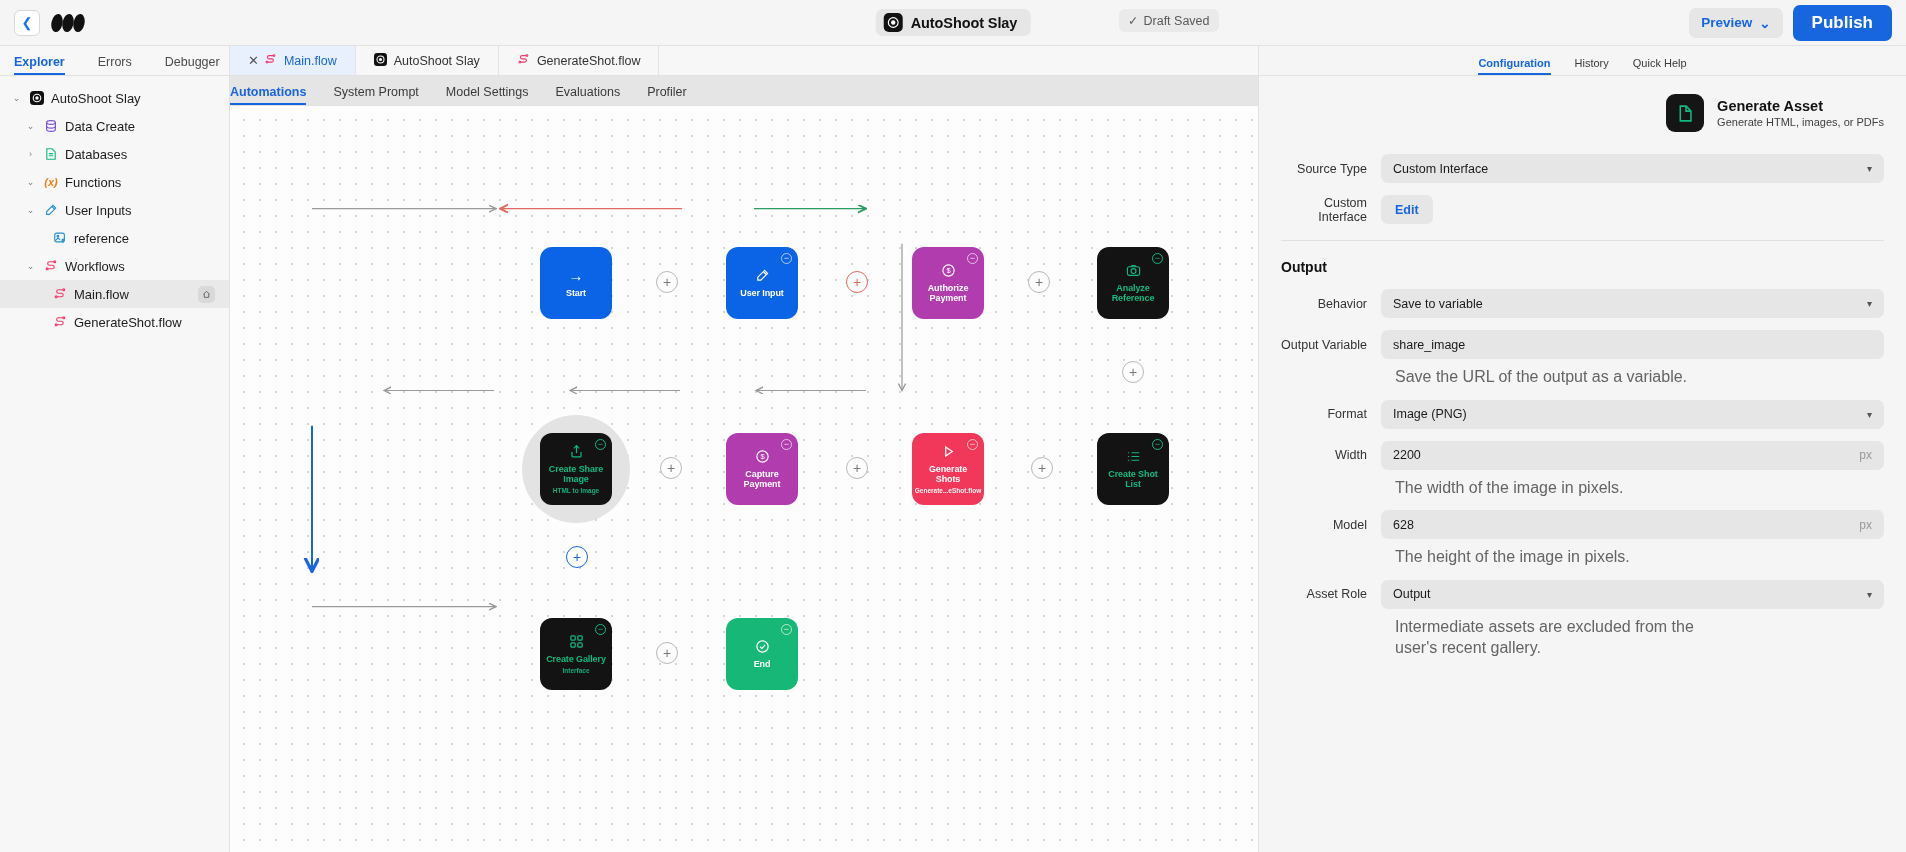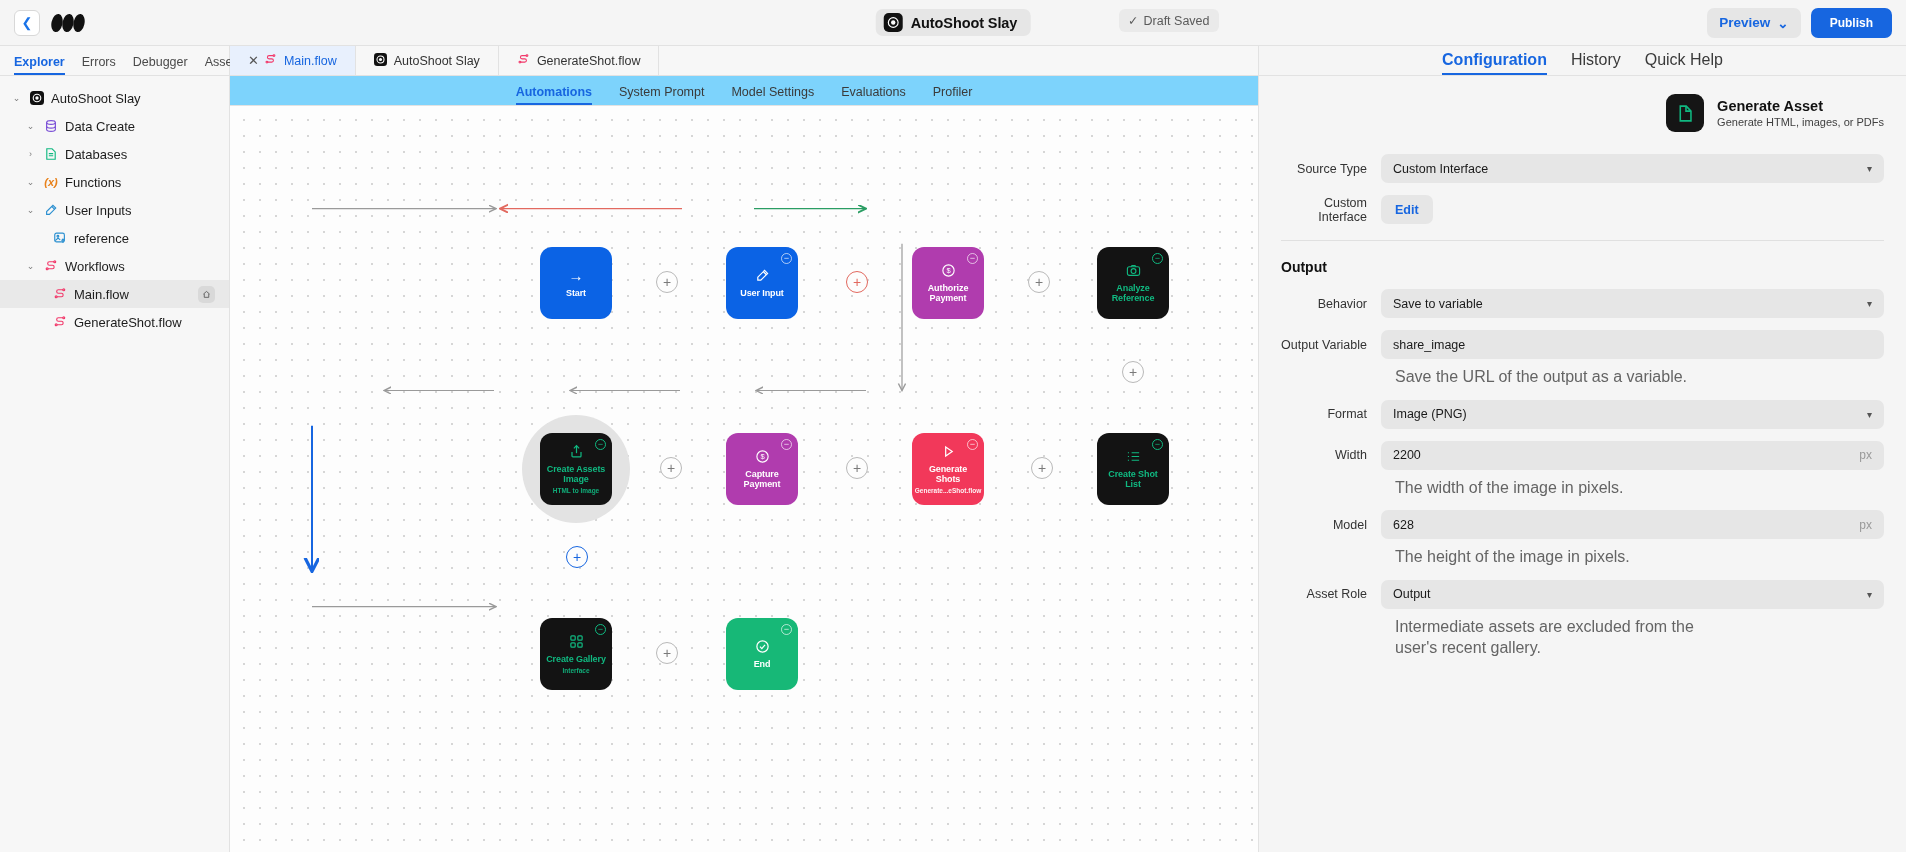--- a/index.html
+++ b/index.html
@@ -45,35 +45,35 @@
   }
   .topbar-right {
     margin-left: auto; display: flex; align-items: center; gap: 10px;
   }
   .preview-btn {
     background: #e6e6e6; color: #1766e0; font-size: 13.5px; font-weight: 700;
     border-radius: 7px; padding: 7px 12px; display: flex; align-items: center; gap: 7px;
     cursor: pointer;
   }
   .publish-btn {
-    background: #1766e0; color: #fff; font-size: 12px; font-weight: 700;
+    background: #1766e0; color: #fff; font-size: 17px; font-weight: 700;
     border-radius: 7px; padding: 8px 19px; cursor: pointer;
   }
 
   
   .body-row { flex: 1; display: flex; min-height: 0; }
 
   
   .sidebar {
     width: 230px; flex: 0 0 230px; background: #f7f7f7;
     border-right: 1px solid #e2e2e2; display: flex; flex-direction: column;
   }
   .sidebar-tabs {
     height: 30px; flex: 0 0 30px; display: flex; align-items: flex-end;
-    gap: 17px; padding: 0 14px; border-bottom: 1px solid #e2e2e2;
+    gap: 33px; padding: 0 14px; border-bottom: 1px solid #e2e2e2;
     background: #f7f7f7;
   }
   .sb-tab { font-size: 12.5px; color: #4a4a4a; padding-bottom: 6px; cursor: pointer; }
   .sb-tab.active { color: #1766e0; font-weight: 600; box-shadow: inset 0 -2px 0 #1766e0; }
   .tree { padding-top: 8px; font-size: 13px; }
   .tree-row {
     display: flex; align-items: center; height: 28px; gap: 6px;
     padding-right: 8px; cursor: pointer; position: relative;
   }
   .tree-row.selected { background: #e9e9e9; }
@@ -97,22 +97,22 @@
     padding: 0 18px; font-size: 12.5px; color: #333;
     border-right: 1px solid #e2e2e2; cursor: pointer; background: #f7f7f7;
     white-space: nowrap;
   }
   .ftab.active { background: #e8f0fd; color: #1766e0; }
   .ftab .xclose { color: #555; font-size: 13px; margin-right: -2px; }
   .ftab-spacer { flex: 1; border-bottom: 0; background: #f7f7f7; }
 
   .subtabs {
     height: 30px; flex: 0 0 30px; display: flex; align-items: flex-end;
-    justify-content: center; gap: 27px; border-bottom: 1px solid #e2e2e2;
-    background: #7dd3fc;
+    gap: 27px; border-bottom: 1px solid #e2e2e2;
+    background: #e5e5e5;
   }
   .stab { font-size: 12.5px; color: #3a3a3a; padding-bottom: 6px; cursor: pointer; }
   .stab.active { color: #1766e0; font-weight: 600; box-shadow: inset 0 -2px 0 #1766e0; }
 
   .canvas {
     flex: 1; position: relative; background-color: #fdfdfd;
     background-image: radial-gradient(#d6d6d6 1px, transparent 1px);
     background-size: 16px 16px;
     background-position: 6px 6px;
     overflow: hidden;
@@ -156,21 +156,21 @@
   
   .rightpanel {
     width: 648px; flex: 0 0 648px; background: #f5f5f5;
     border-left: 1px solid #e2e2e2; display: flex; flex-direction: column;
   }
   .rp-tabs {
     height: 30px; flex: 0 0 30px; display: flex; align-items: flex-end;
     justify-content: center; gap: 24px; border-bottom: 1px solid #e2e2e2;
     background: #f5f5f5;
   }
-  .rp-tab { font-size: 16px; color: #3a3a3a; padding-bottom: 6px; cursor: pointer; }
+  .rp-tab { font-size: 11px; color: #3a3a3a; padding-bottom: 6px; cursor: pointer; }
   .rp-tab.active { color: #1766e0; font-weight: 600; box-shadow: inset 0 -2px 0 #1766e0; }
   .rp-body { padding: 18px 22px 0 22px; overflow-y: auto; }
   .node-head { display: flex; align-items: center; gap: 13px; margin-bottom: 22px; justify-content: flex-end; }
   .node-head .nh-icon {
     width: 38px; height: 38px; border-radius: 9px; background: #151515;
     display: flex; align-items: center; justify-content: center; flex: 0 0 38px;
   }
   .nh-title { font-size: 14.5px; font-weight: 700; color: #111; }
   .nh-sub { font-size: 11px; color: #404040; margin-top: 2px; }
 
@@ -518,21 +518,21 @@
 
         <div class="node dark" style="left:310px; top:327px; z-index:2;">
           <span class="collapse-dot">−</span>
           <span class="nicon">
             <svg width="15" height="15" viewBox="0 0 16 16" fill="none" stroke="#10b981" stroke-width="1.3">
                 <path d="M8 1.8v8"></path>
                 <path d="M5.2 4.6L8 1.8l2.8 2.8"></path>
                 <path d="M3.2 8.6v4.2a1 1 0 0 0 1 1h7.6a1 1 0 0 0 1-1V8.6"></path>
               </svg>
           </span>
-          <span class="ntitle">Create Assets Image</span>
+          <span class="ntitle">Create Share Image</span>
           <span class="nsub">HTML to Image</span>
         </div>
 
         <div class="node dark" style="left:310px; top:512px;">
           <span class="collapse-dot">−</span>
           <span class="nicon">
             <svg width="15" height="15" viewBox="0 0 16 16" fill="none" stroke="#10b981" stroke-width="1.3">
                 <rect x="2" y="2" width="4.6" height="4.6" rx="1"></rect>
                 <rect x="9.4" y="2" width="4.6" height="4.6" rx="1"></rect>
                 <rect x="2" y="9.4" width="4.6" height="4.6" rx="1"></rect>

